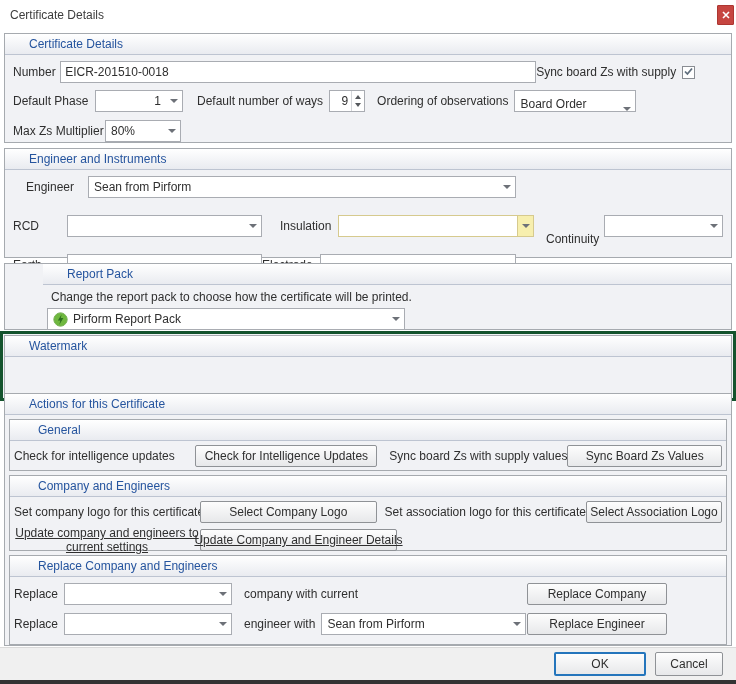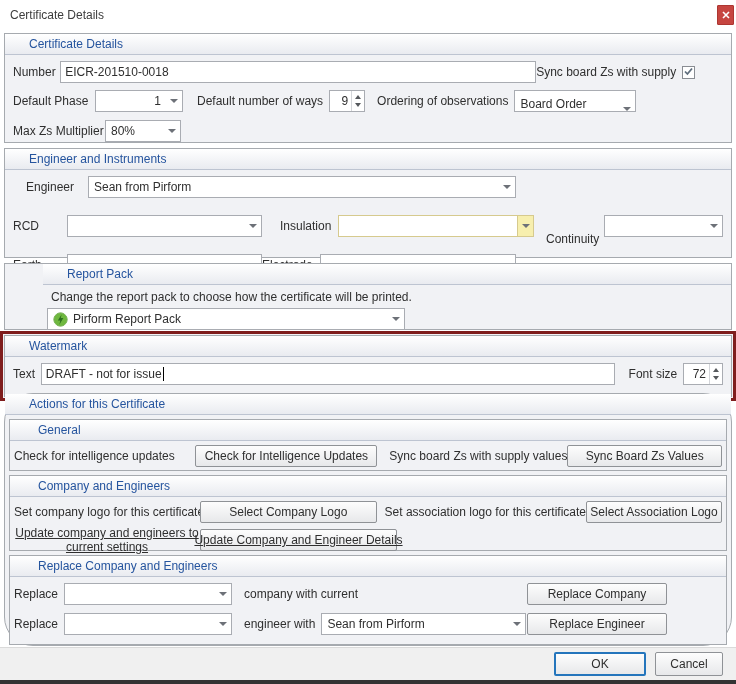--- a/index.html
+++ b/index.html
@@ -49,21 +49,21 @@
     display: flex; align-items: center; justify-content: center;
   }
   .btn {
     height: 22px; background: linear-gradient(#fdfdfd, #e7e8ea);
     border: 1px solid #8f9296; border-radius: 2px;
     display: flex; align-items: center; justify-content: center;
     padding: 0 8px; white-space: nowrap; cursor: pointer;
   }
   .watermark-wrap {
     position: absolute; left: 0; right: 0; top: 331px; height: 70px;
-    border: 3px solid #7f1d1d; background: #f1f2f5;
+    border: 3px solid #14532d; background: #f1f2f5;
   }
   .watermark-wrap .group { position: absolute; left: 1px; right: 1px; top: 1px; bottom: 1px; }
   .sub { border: 1px solid #a6aaaf; margin: 4px 4px 0 4px; background: #f1f2f5; }
   .sub .group-header { padding-left: 28px; }
   .two-line { line-height: 14px; white-space: normal; }
   .footer {
     position: absolute; left: 0; right: 0; top: 647px; height: 33px;
     background: #f0f0f0; border-top: 1px solid #dadada;
     display: flex; align-items: center; justify-content: flex-end; gap: 9px; padding-right: 13px;
   }
@@ -216,39 +216,24 @@
         </span>
     </div>
   </div>
 </div>
 
 <div class="watermark-wrap">
   <div class="group">
     <div class="group-header">
       <span>Watermark</span>
     </div>
-    <div class="row" style="margin-top:6px;">
-      <span class="lbl" style="width:28px;">Text</span>
-      <div class="inputbox" style="width:578px;">
-        <span>DRAFT - not for issue</span>
-        <span class="caret"></span>
-      </div>
-      <span class="lbl" style="margin-left:14px;">Font size</span>
-      <div class="spin" style="width:40px; margin-left:6px;">
-        <span class="spin-val">72</span>
-        <span class="spin-btns">
-            <span class="tri-up-s"></span>
-            <span class="tri-down-s"></span>
-          </span>
-      </div>
-    </div>
-  </div>
-</div>
-
-<div class="group" style="top:393px; height:253px;border-radius:29px;">
+  </div>
+</div>
+
+<div class="group" style="top:393px; height:253px;">
   <div class="group-header">
     <span>Actions for this Certificate</span>
   </div>
 
   <div class="sub" style="height:52px;">
     <div class="group-header">
       <span>General</span>
     </div>
     <div class="row" style="margin-top:4px; padding:0 4px;">
       <span class="lbl" style="width:186px;">Check for intelligence updates</span>

